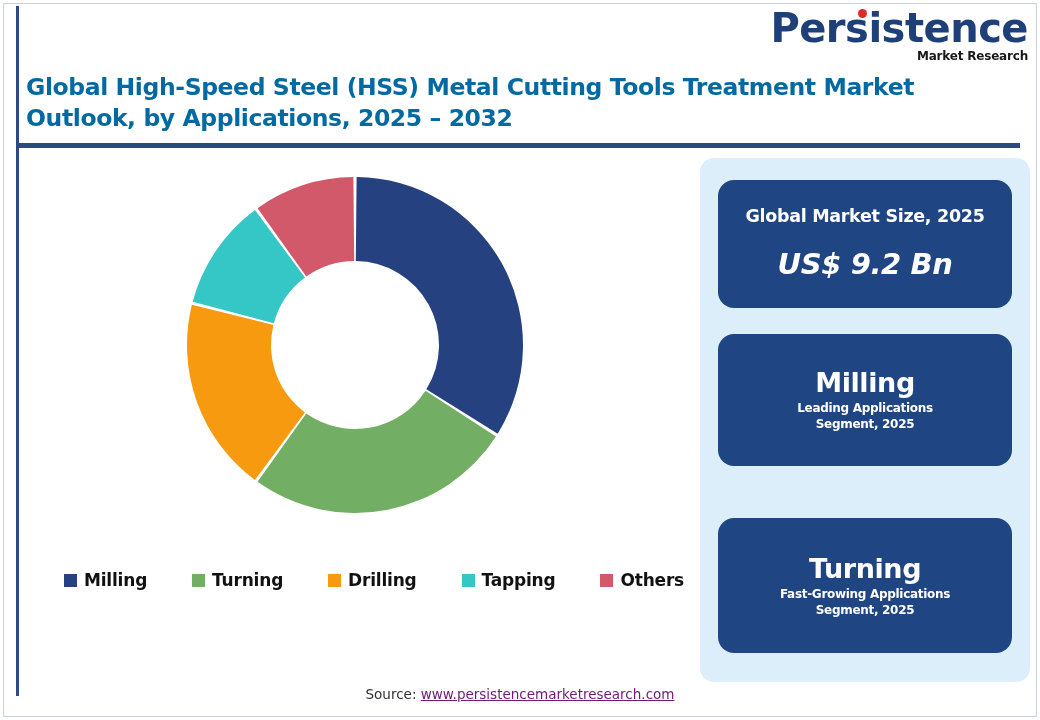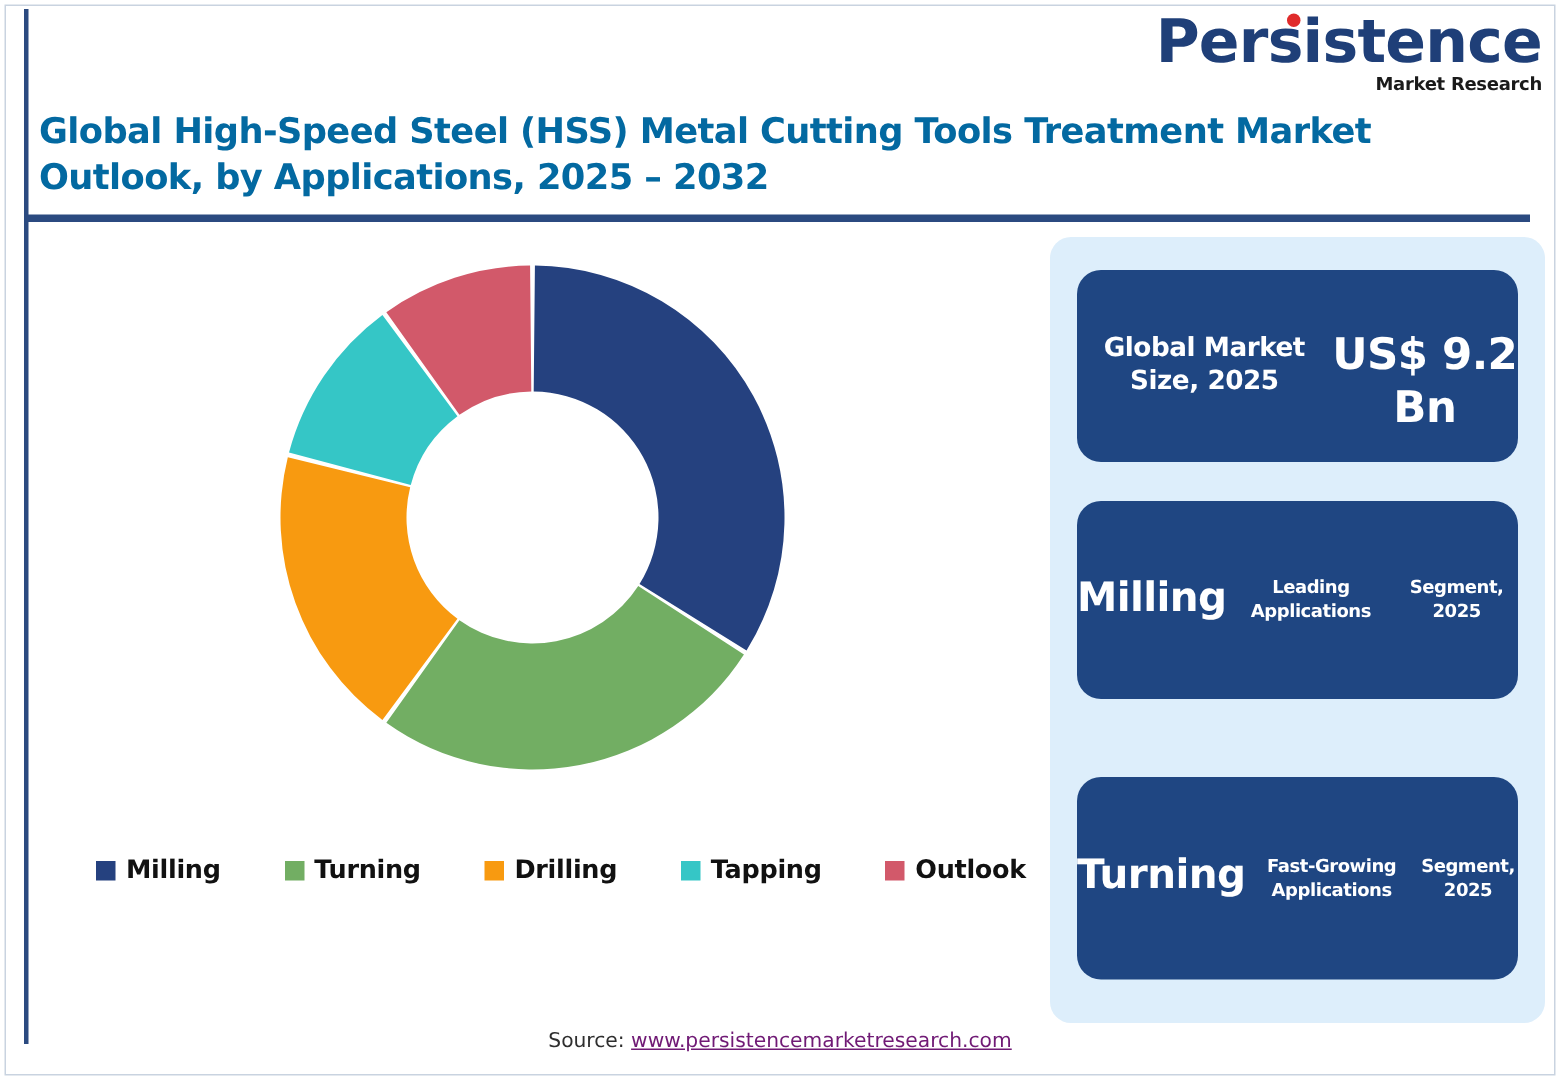--- a/index.html
+++ b/index.html
@@ -149,21 +149,21 @@
     border-radius: 14px;
   }
   .card {
     position: absolute;
     left: 18px;
     width: 294px;
     background: #1f4682;
     border-radius: 16px;
     color: #ffffff;
     display: flex;
-    flex-direction: row;
+    flex-direction: column;
     align-items: center;
     justify-content: center;
     text-align: center;
     box-sizing: border-box;
   }
   .card-1 { top: 22px;  height: 128px; }
   .card-2 { top: 176px; height: 132px; }
   .card-3 { top: 360px; height: 135px; }
 
   .card-small {
@@ -173,20 +173,21 @@
     letter-spacing: -0.3px;
     line-height: 1.25;
   }
   .card-big {
     font-family: "DejaVu Sans", sans-serif;
     font-size: 29px;
     font-weight: bold;
     letter-spacing: -0.4px;
     line-height: 1.2;
     margin-top: 19px;
+    font-style: italic;
   }
   .card-head {
     font-family: "DejaVu Sans", sans-serif;
     font-size: 27px;
     font-weight: bold;
     letter-spacing: -0.4px;
     line-height: 1.15;
     margin-bottom: 3px;
   }
   .card-line {
@@ -257,21 +258,21 @@
         <div class="legend-item">
           <span class="legend-swatch" style="background: rgb(248, 154, 16);"></span>
           <span class="legend-label">Drilling</span>
         </div>
         <div class="legend-item">
           <span class="legend-swatch" style="background: rgb(53, 198, 198);"></span>
           <span class="legend-label">Tapping</span>
         </div>
         <div class="legend-item">
           <span class="legend-swatch" style="background: rgb(210, 89, 106);"></span>
-          <span class="legend-label">Outlook</span>
+          <span class="legend-label">Others</span>
         </div>
       </div>
   </div>
 
   <div class="side-panel">
 
     <div class="card card-1">
       <div class="card-small">Global Market Size, 2025</div>
       <div class="card-big">US$ 9.2 Bn</div>
     </div>

